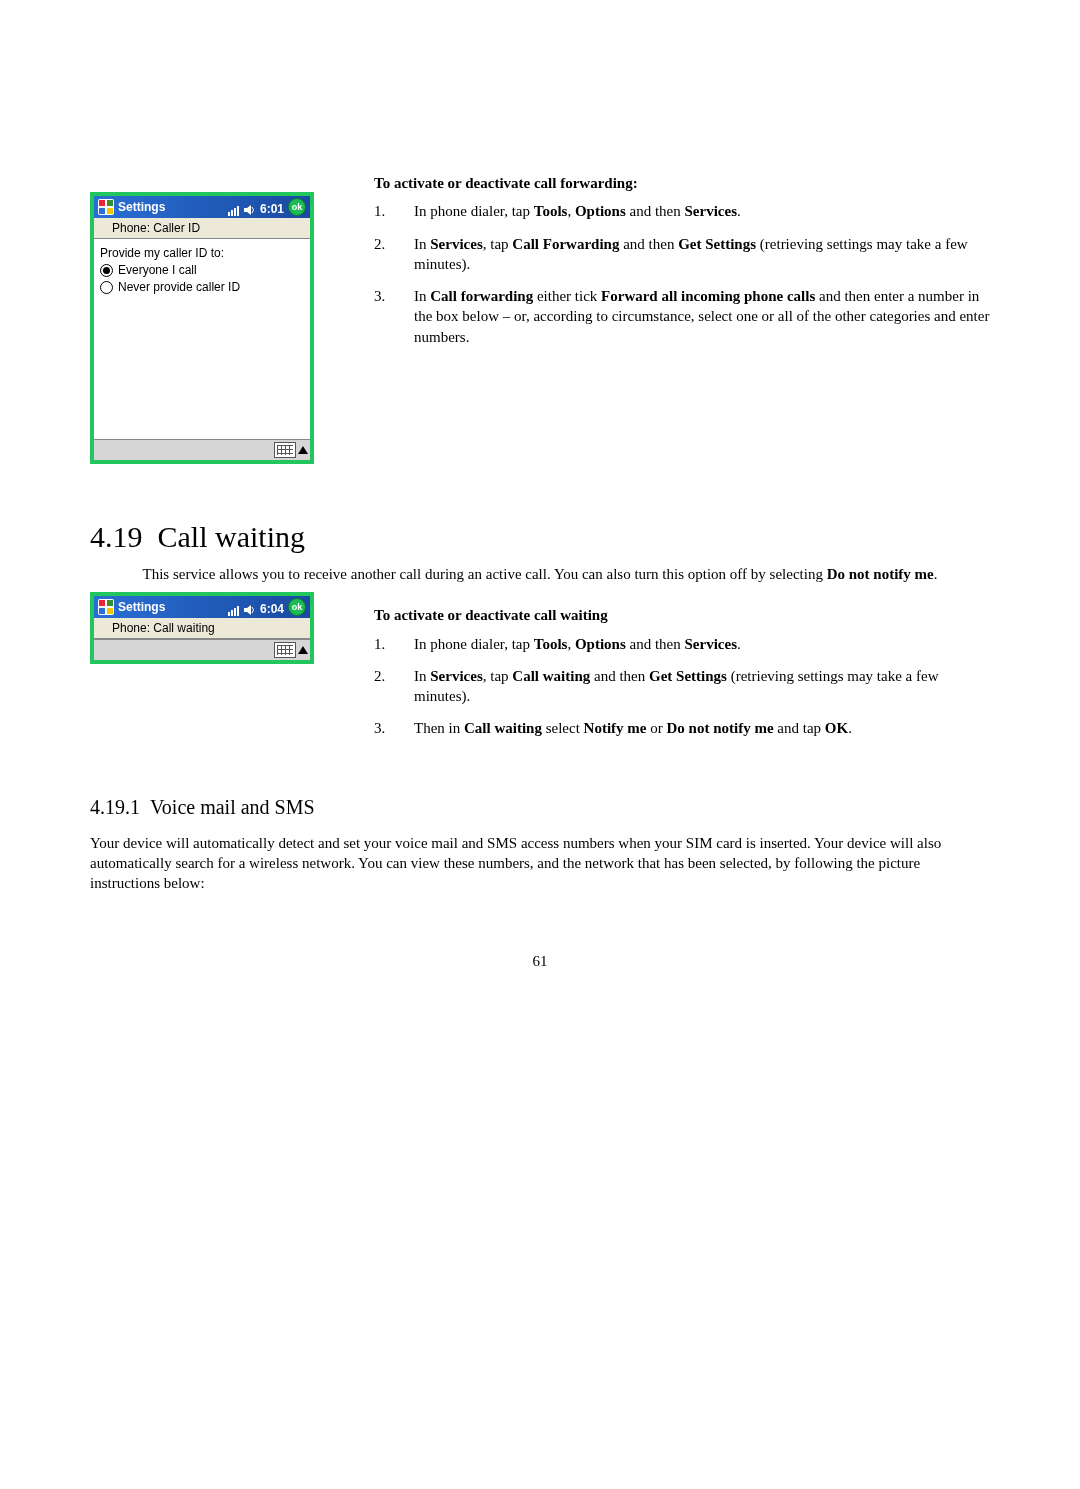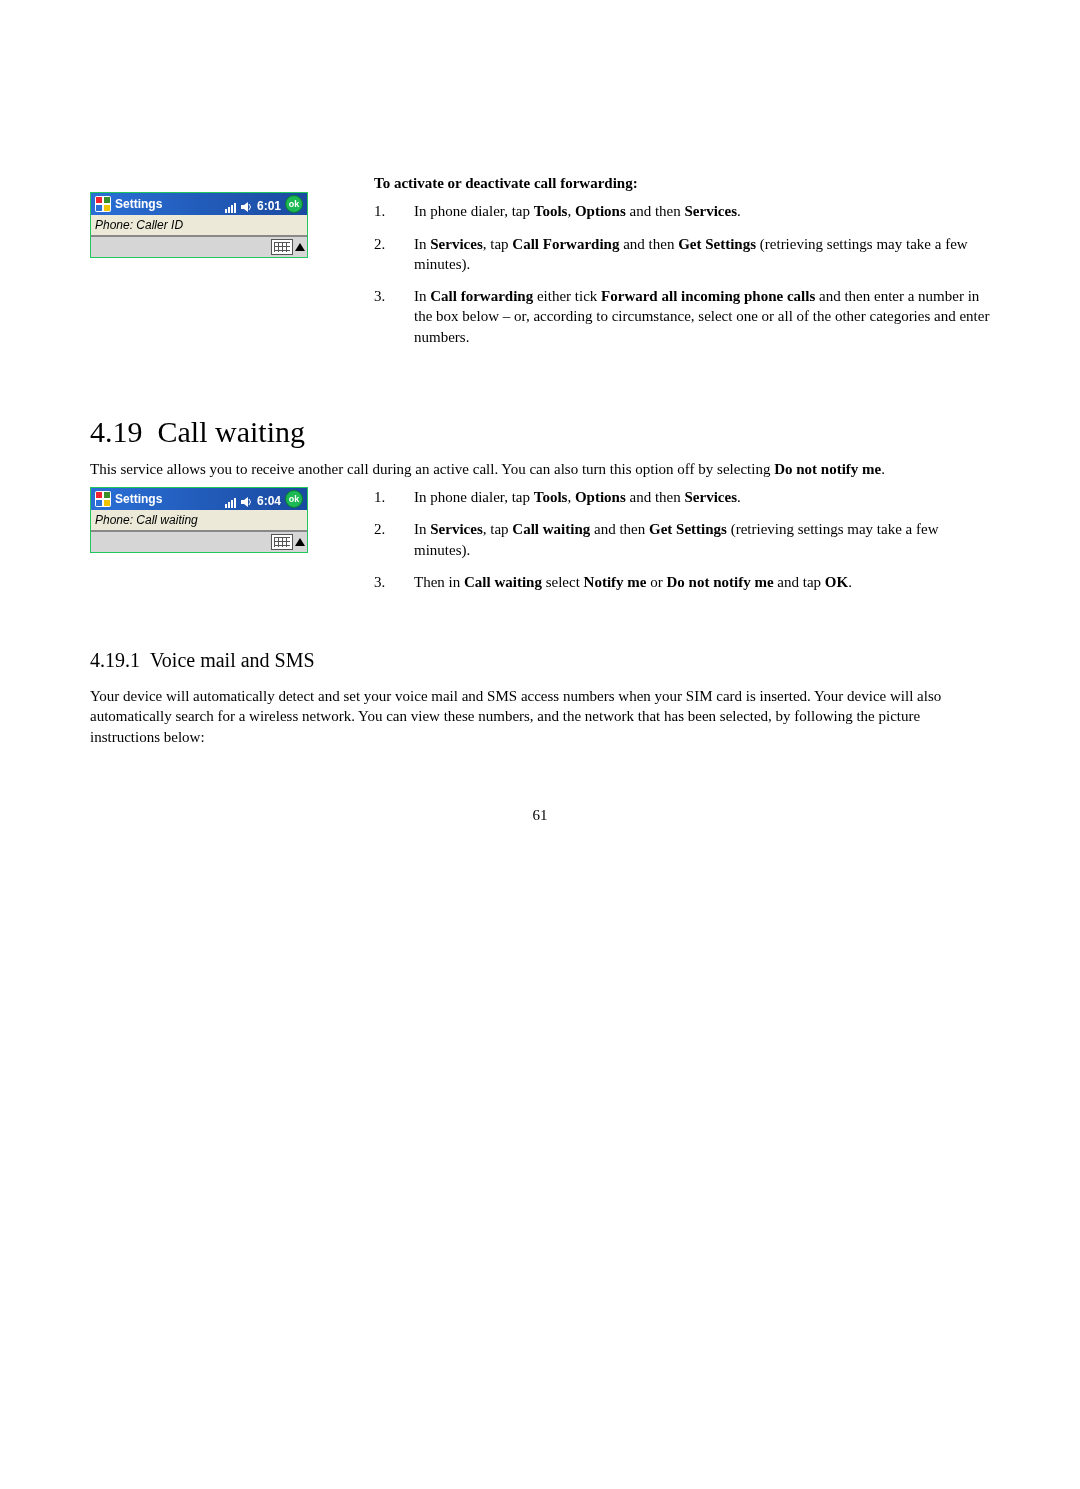--- a/index.html
+++ b/index.html
@@ -55,20 +55,21 @@
   h2.sec {
     font-family: "Times New Roman", Times, serif;
     font-weight: normal;
     font-size: 30px;
     margin: 56px 0 10px 0;
   }
   .intro {
     font-size: 15px;
     line-height: 1.35;
     margin-bottom: 8px;
+    text-align: center;
   }
 
   h3.subsec {
     font-weight: normal;
     font-size: 20px;
     margin: 45px 0 14px 0;
   }
   .para {
     font-size: 15px;
     line-height: 1.35;
@@ -76,21 +77,21 @@
 
   .pagefoot {
     text-align: center;
     font-size: 15px;
     margin-top: 60px;
   }
 
   
   .device {
     width: 216px;
-    border: 1px solid #22c55e;
+    border: 4px solid #22c55e;
     font-family: Tahoma, Arial, sans-serif;
     font-size: 12px;
     background: #e5e5e5;
     margin-top: 32px;
   }
   .titlebar {
     display: flex;
     align-items: center;
     height: 22px;
     padding: 0 4px;
@@ -118,24 +119,23 @@
   .sig svg { display:block; }
   .spk svg { display:block; }
   .ok {
     width:16px; height:16px; border-radius:50%;
     background:#1db954; color:#fff;
     font-size:9px; font-weight:bold;
     display:flex; align-items:center; justify-content:center;
     border:1px solid #0a7a33;
   }
   .subtitle {
-    padding: 3px 4px;
+    padding: 3px 18px;
     border-bottom: 1px solid #888;
     background:#ece9d8;
-    font-style:italic;
   }
   .devbody {
     height: 200px;
     padding: 6px;
     box-sizing: border-box;
     background: #fff;
     font-size:12px;
     line-height:1.35;
   }
   .radio {
@@ -195,20 +195,31 @@
               <svg width="12" height="12" viewBox="0 0 12 12">
                   <polygon points="0,4 3,4 7,1 7,11 3,8 0,8" fill="#fff"></polygon>
                   <path d="M8 3 Q11 6 8 9" stroke="#fff" fill="none"></path>
                 </svg>
             </span>
             <span style="color:#fff; font-weight:bold;">6:01</span>
             <span class="ok">ok</span>
           </span>
         </div>
         <div class="subtitle">Phone: Caller ID</div>
+        <div class="devbody">
+          <div>Provide my caller ID to:</div>
+          <div class="radio">
+            <span class="r sel"></span>
+            <span>Everyone I call</span>
+          </div>
+          <div class="radio">
+            <span class="r"></span>
+            <span>Never provide caller ID</span>
+          </div>
+        </div>
         <div class="devfoot">
           <span class="kbd"></span>
           <span class="up"></span>
         </div>
       </div>
     </div>
 
     <div class="maincol">
       <div class="subhead">To activate or deactivate call forwarding:</div>
       <ol class="steps">
@@ -269,20 +280,21 @@
         </div>
         <div class="subtitle">Phone: Call waiting</div>
         <div class="devfoot">
           <span class="kbd"></span>
           <span class="up"></span>
         </div>
       </div>
     </div>
 
     <div class="maincol">
+      <div class="subhead">To activate or deactivate call waiting</div>
       <ol class="steps">
         <li>
           <span class="num">1.</span>
           <span class="txt">
             <span>In phone dialer, tap </span><span class="b">Tools</span><span>, </span><span class="b">Options</span><span> and then </span><span class="b">Services</span><span>.</span>
           </span>
         </li>
         <li>
           <span class="num">2.</span>
           <span class="txt">

